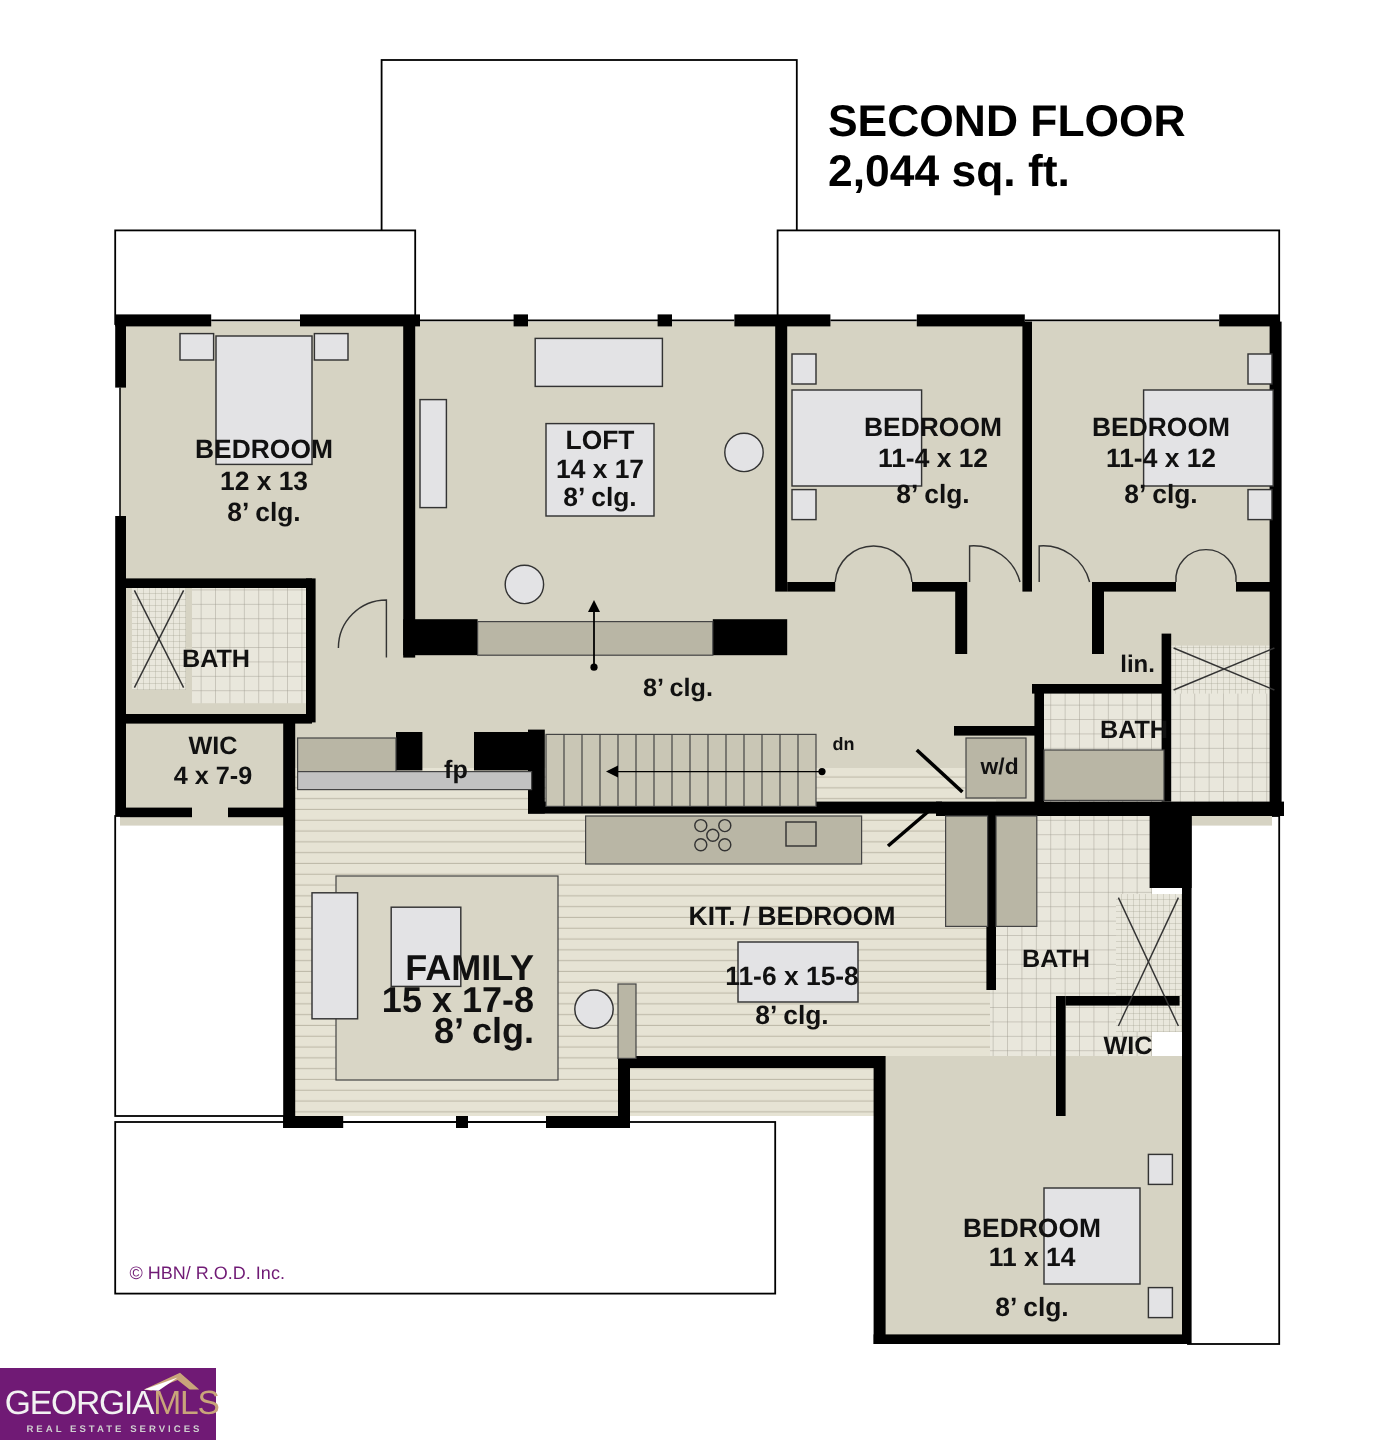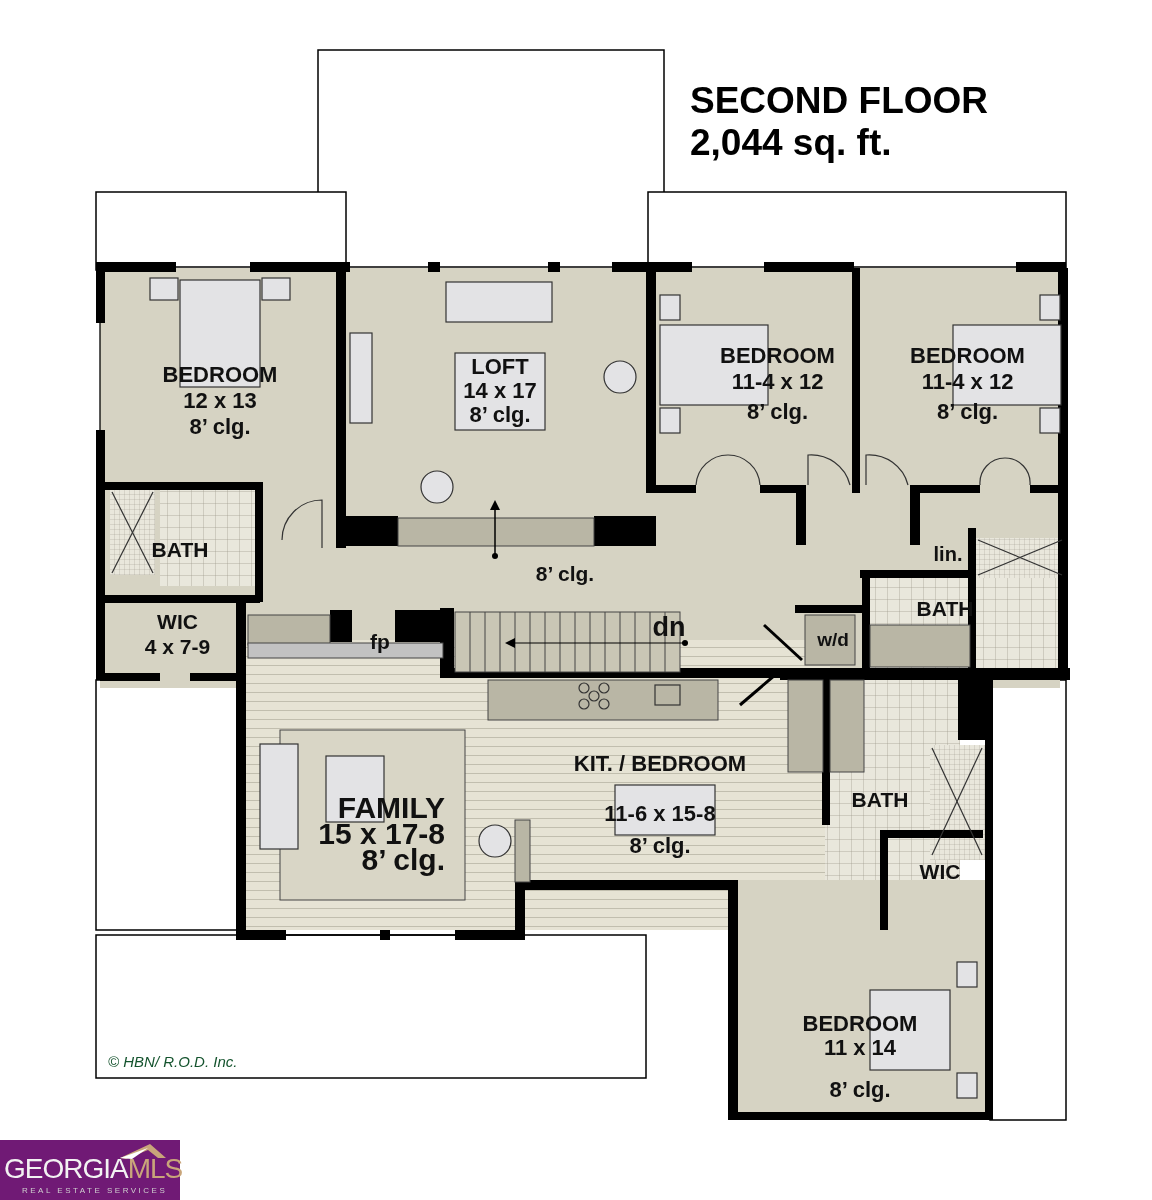--- a/index.html
+++ b/index.html
@@ -2,25 +2,25 @@
 <html><head>
 <meta charset="utf-8">
 <style>
   html, body { margin:0; padding:0; background:#ffffff; }
   body { width:1152px; height:1200px; position:relative; overflow:hidden; font-family:"Liberation Sans", sans-serif; }
   .abs { position:absolute; }
   #plan { position:absolute; left:0; top:0; width:1152px; height:1200px; }
   .title { position:absolute; left:690px; top:80px; width:360px; text-align:left; font-weight:bold; font-size:37px; line-height:42px; color:#000; }
   .lbl { position:absolute; font-weight:bold; color:#111; text-align:center; line-height:1.18; }
   .lbl .name, .lbl .dims, .lbl .ceil { display:block; }
-  .copyright { position:absolute; left:108px; top:1053px; font-style:italic; font-size:15px; color:#14532d; }
+  .copyright { position:absolute; left:108px; top:1053px; font-size:15px; color:#701a75; }
   .logo { position:absolute; left:0; top:1140px; width:180px; height:60px; background:#701a75; }
   .logo .main { position:absolute; left:4px; top:13px; font-size:28px; letter-spacing:-1px; color:#f2f2f2; white-space:nowrap; }
   .logo .main .mls { color:#c9a57a; }
-  .logo .sub { position:absolute; left:22px; top:46px; font-size:8px; letter-spacing:2.5px; color:#cfcfcf; font-weight:normal; white-space:nowrap;text-align:center; }
+  .logo .sub { position:absolute; left:22px; top:46px; font-size:8px; letter-spacing:2.5px; color:#cfcfcf; font-weight:bold; white-space:nowrap;text-align:center; }
 </style>
 </head>
 <body>
 
 <svg id="plan" viewBox="0 0 1152 1200" xmlns="http://www.w3.org/2000/svg">
   <defs>
     <pattern id="wood" width="8" height="9" patternUnits="userSpaceOnUse">
       <rect width="8" height="9" fill="#e6e3d4"></rect>
       <line x1="0" y1="8.5" x2="8" y2="8.5" stroke="#b8b5a4" stroke-width="0.8"></line>
     </pattern>
@@ -242,21 +242,21 @@
 <div class="lbl" style="left:900px;top:597px;width:90px;font-size:21px;">
   <span class="name">BATH</span>
 </div>
 <div class="lbl" style="left:125px;top:610px;width:105px;font-size:21px;">
   <span class="name">WIC</span>
   <span class="dims">4 x 7-9</span>
 </div>
 <div class="lbl" style="left:360px;top:630px;width:40px;font-size:21px;">
   <span class="name">fp</span>
 </div>
-<div class="lbl" style="left:649px;top:612px;width:40px;font-size:27px;">
+<div class="lbl" style="left:683px;top:612px;width:40px;font-size:15px;">
   <span class="name">dn</span>
 </div>
 <div class="lbl" style="left:808px;top:629px;width:50px;font-size:19px;">
   <span class="name">w/d</span>
 </div>
 <div class="lbl" style="left:570px;top:750px;width:180px;font-size:22px;line-height:28px;">
   <span class="name">KIT. / BEDROOM</span>
   <span class="dims" style="margin-top:22px">11-6 x 15-8</span>
   <span class="ceil" style="margin-top:4px">8’ clg.</span>
 </div>

